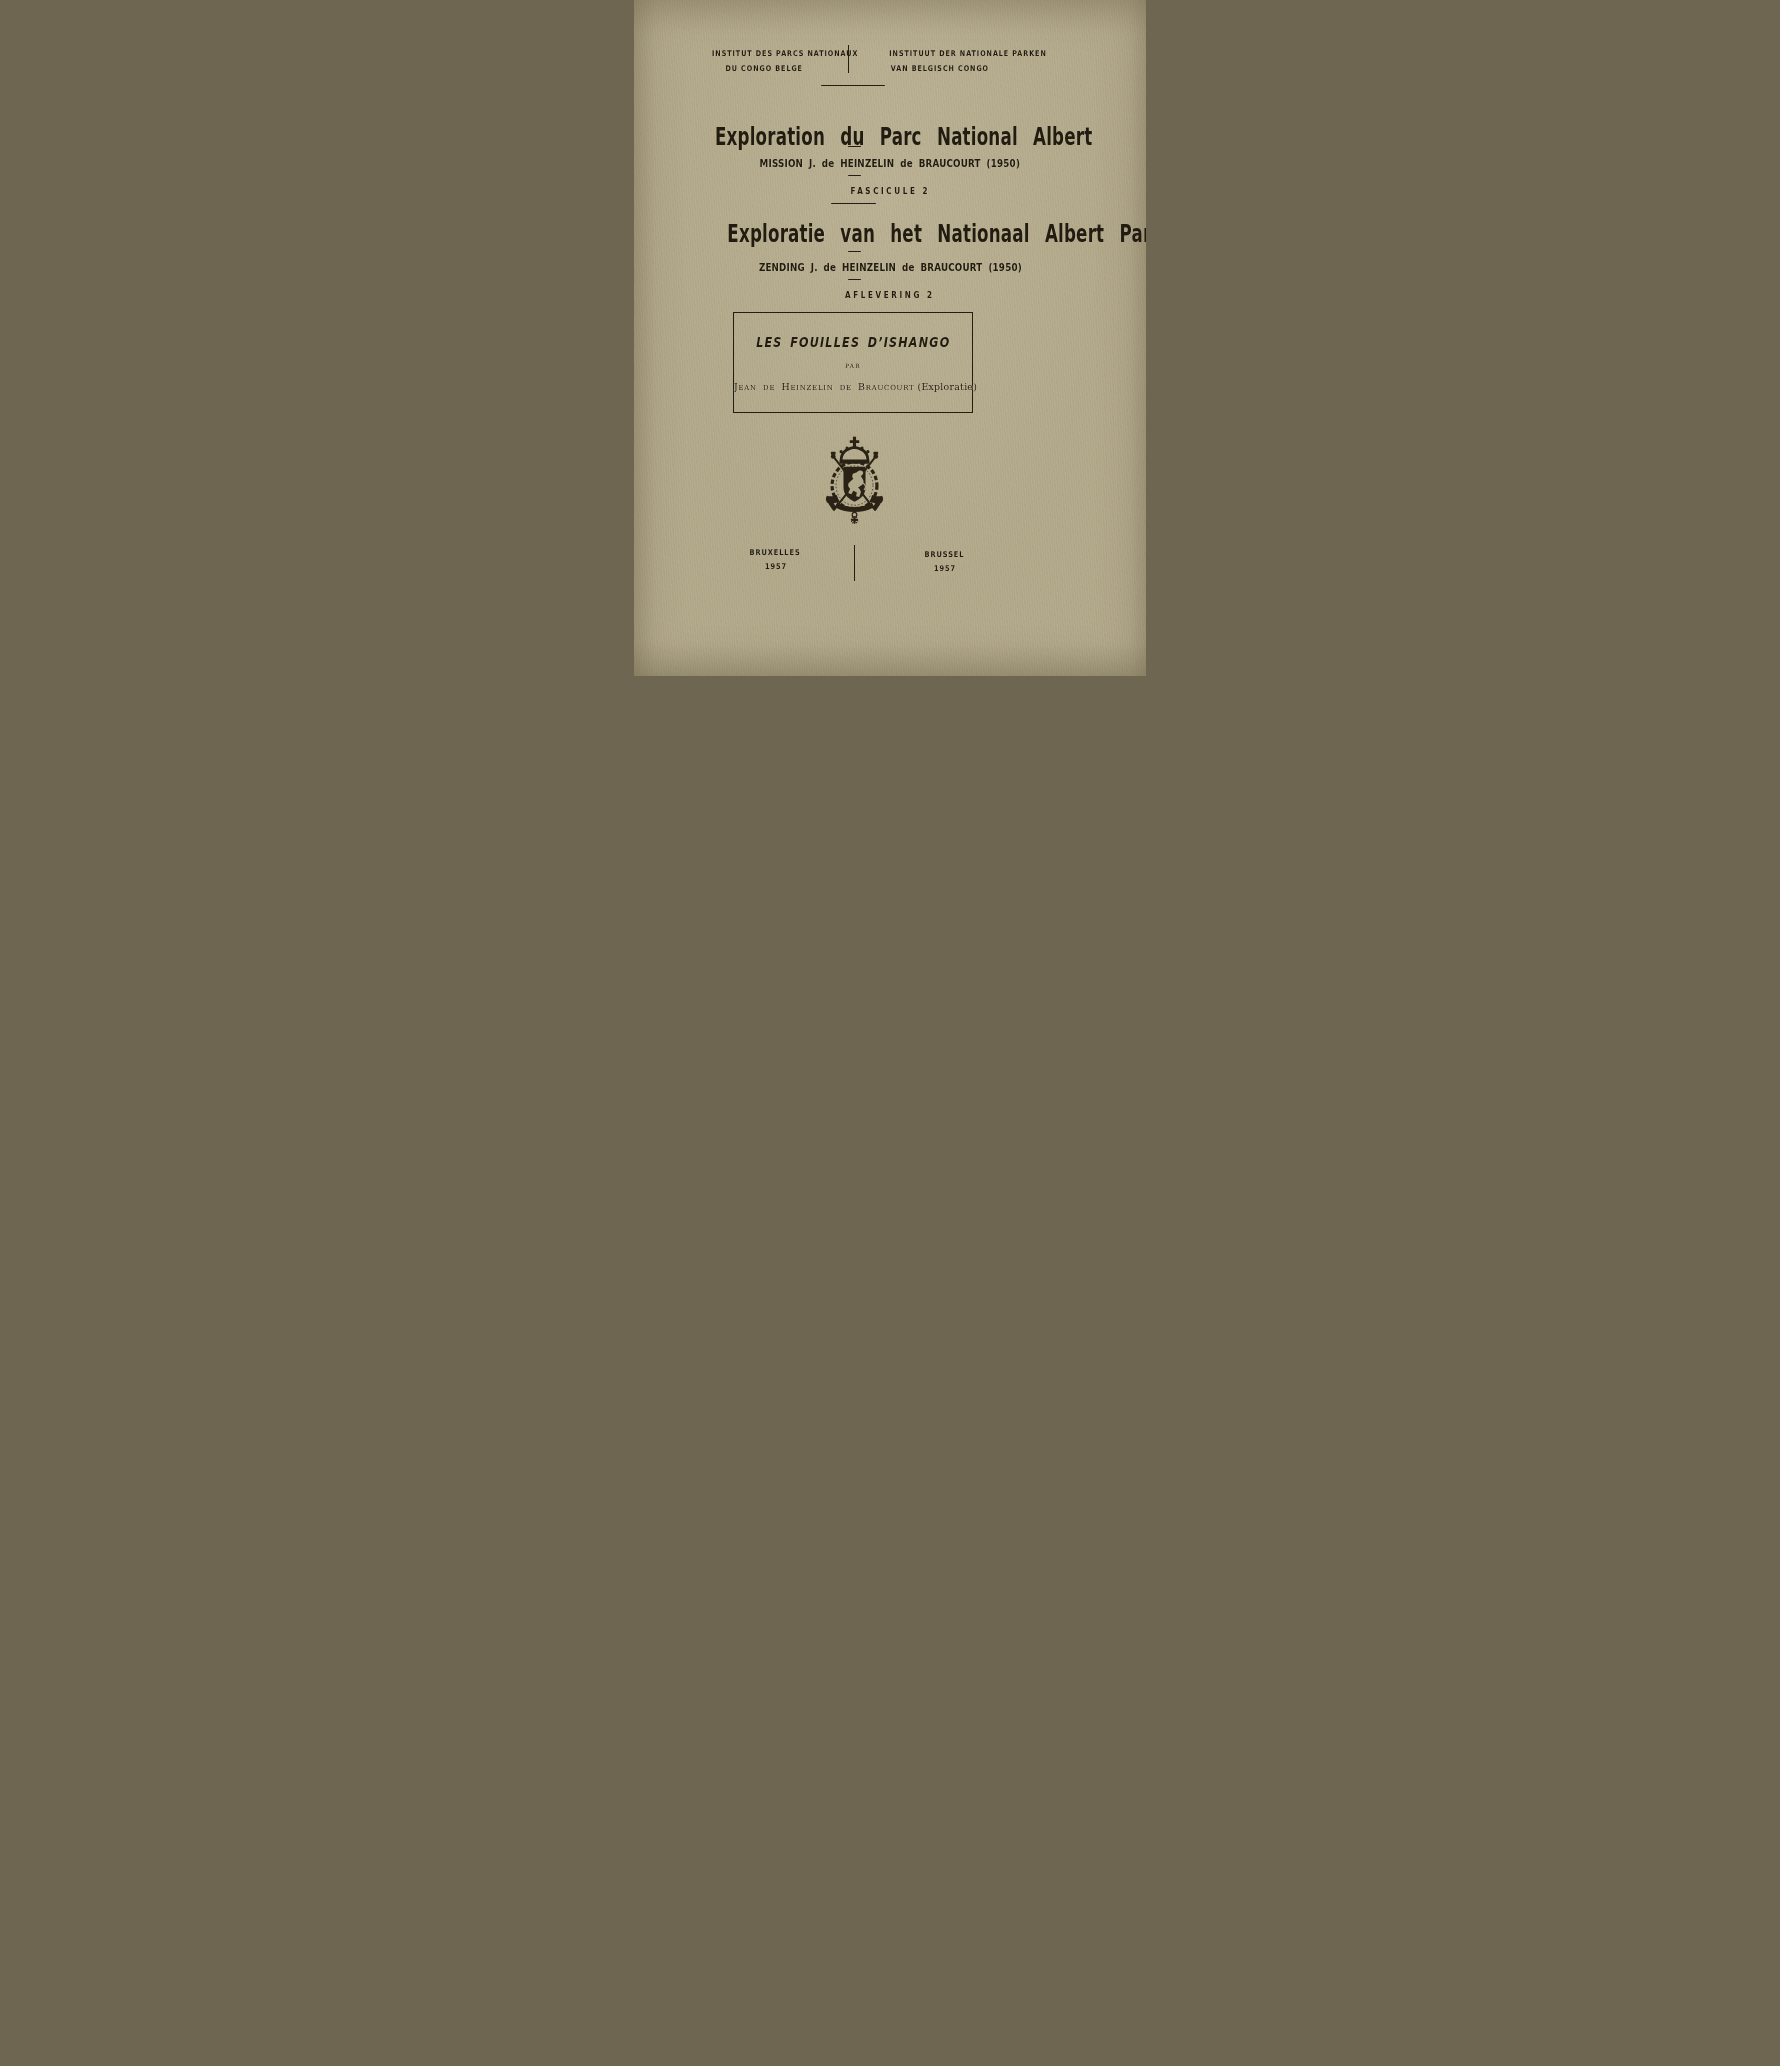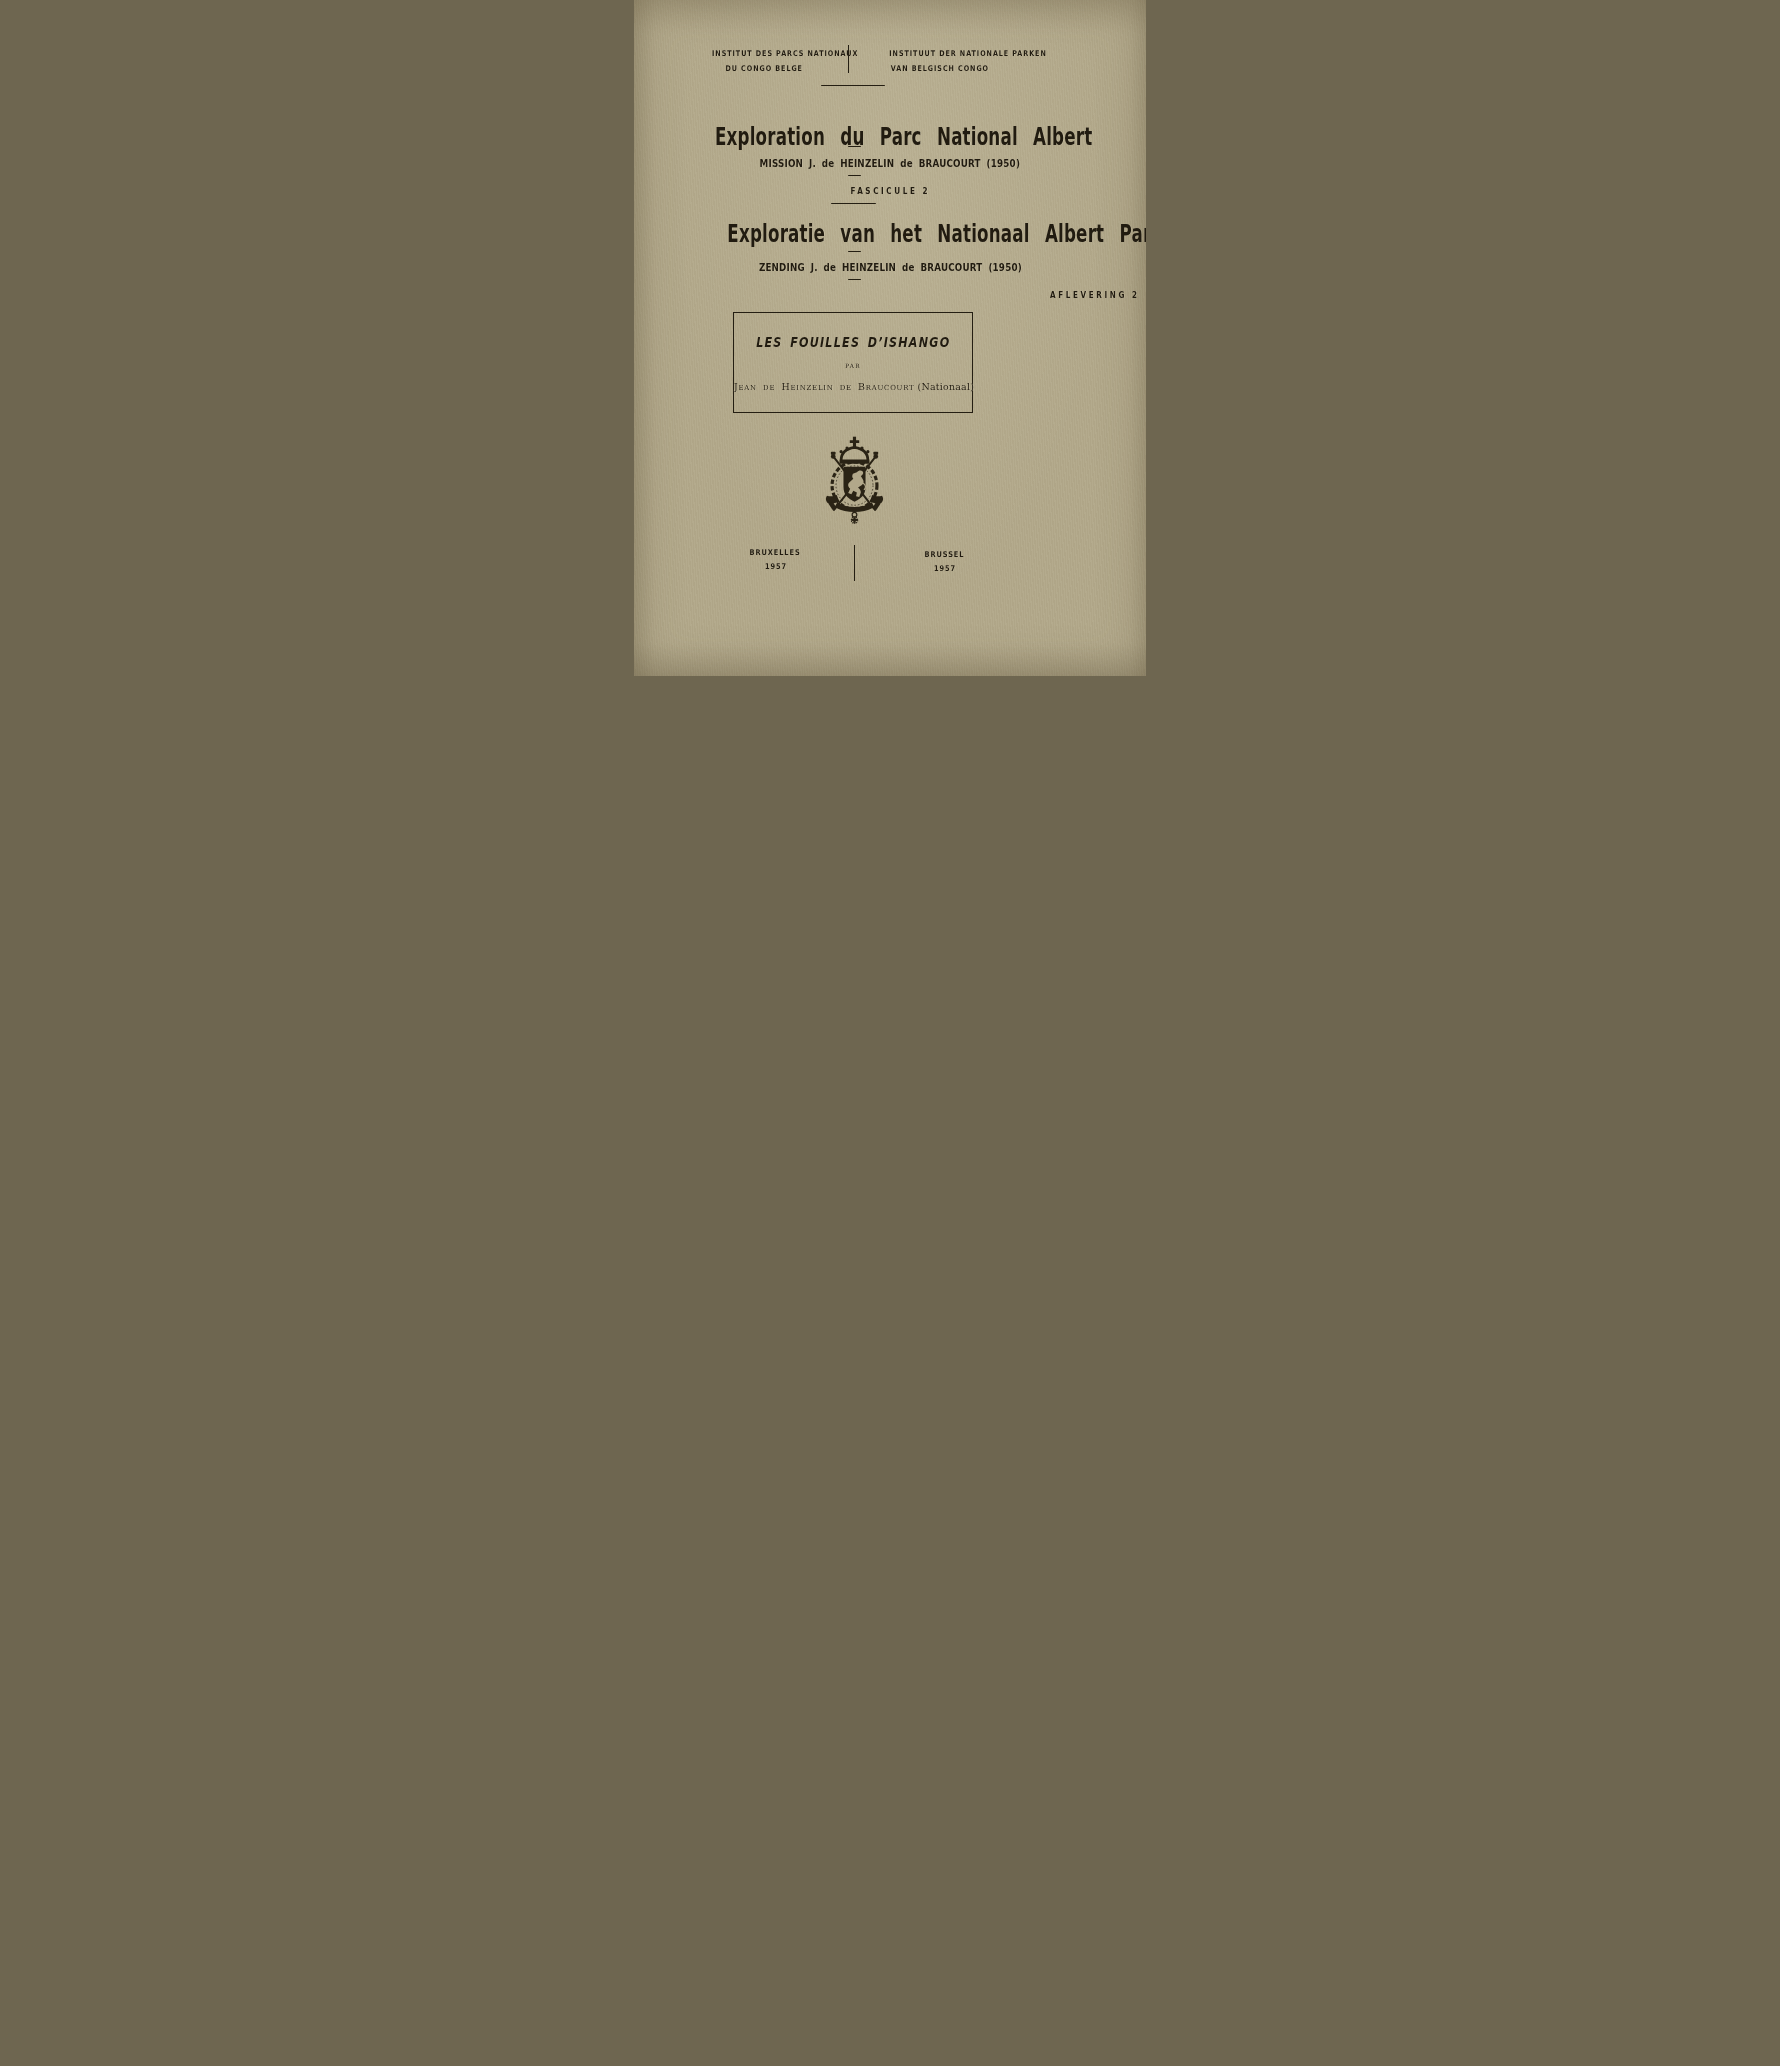--- a/index.html
+++ b/index.html
@@ -93,32 +93,32 @@
   <div class="abs hrule" style="left:197px;top:203px;width:45px;height:0.8px;"></div>
 
   <div class="abs ctr big-title ink nw" style="top:222px;">
     <span class="sqz">Exploratie van het Nationaal Albert Park</span>
   </div>
   <div class="abs dash" style="left:214px;top:251px;"></div>
   <div class="abs ctr mission ink nw" style="top:262px;">
     <span class="sqz">ZENDING J. de HEINZELIN de BRAUCOURT (1950)</span>
   </div>
   <div class="abs dash" style="left:214px;top:279px;"></div>
-  <div class="abs ctr fascicule ink nw" style="top:291px;text-align:right;">
+  <div class="abs ctr fascicule ink nw" style="top:291px;">
     <span class="sqz">AFLEVERING 2</span>
   </div>
 
   <div class="abs work-box">
     <div class="abs ctr work-title ink nw" style="top:23px;font-style:italic;">
       <span class="sqz">LES FOUILLES D’ISHANGO</span>
     </div>
     <div class="abs ctr byline ink" style="top:51px;">PAR</div>
     <div class="abs ctr author ink nw" style="top:69px;">
       <span class="name">Jean de Heinzelin de Braucourt</span>
-      <span class="place">(Nationaal)</span>
+      <span class="place">(Exploratie)</span>
     </div>
   </div>
 
   <div class="abs emblem">
     <svg width="63" height="90" viewBox="0 0 160 225" aria-hidden="true">
       <g fill="#2a2315" stroke="none">
 
         <rect x="76" y="0" width="8" height="28"></rect>
         <rect x="68" y="9" width="24" height="7"></rect>
 

